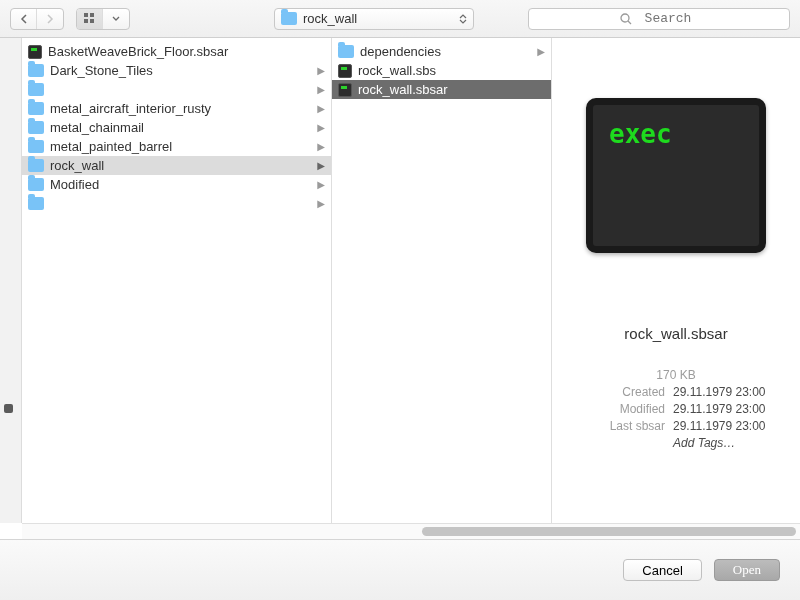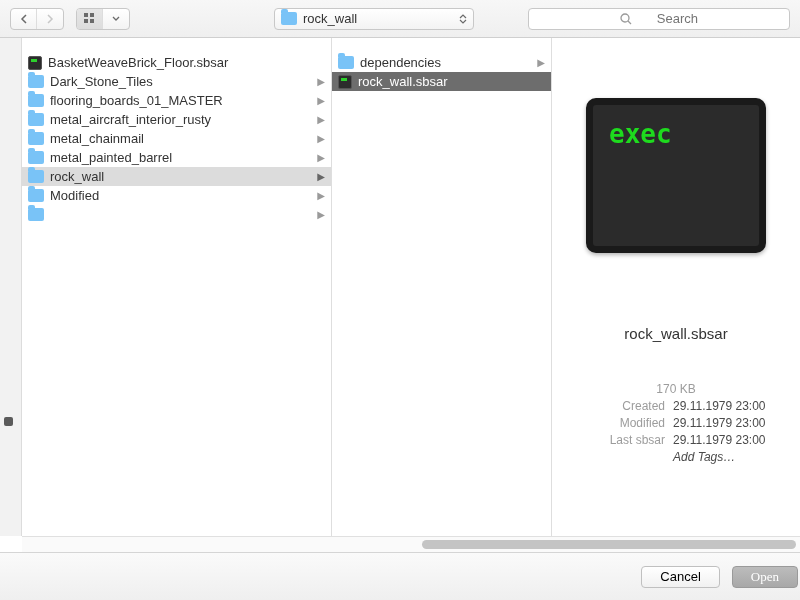--- a/index.html
+++ b/index.html
@@ -15,61 +15,61 @@
   .tb-group { display:flex; height:22px; border:1px solid #c8c8c8; border-radius:4px;
               background:linear-gradient(#fff,#f3f3f3); overflow:hidden; }
   .tb-btn { width:26px; display:flex;align-items:center;justify-content:center; border-right:1px solid #ddd; }
   .tb-btn:last-child { border-right:none; }
   .tb-btn.active { background:linear-gradient(#e6e6e6,#dcdcdc); }
   .path-pop { flex:0 0 200px; height:22px; border:1px solid #c8c8c8; border-radius:4px;
               background:linear-gradient(#fff,#f3f3f3); display:flex; align-items:center; padding:0 6px; gap:6px; }
   .path-pop .chev { margin-left:auto; display:flex; flex-direction:column; gap:0px; }
   .search { flex:1; height:22px; border:1px solid #c8c8c8; border-radius:4px; background:#fff;
             display:flex; align-items:center; justify-content:center; gap:6px; color:#9a9a9a; padding:0 8px;}
-  .search input { border:none; outline:none; background:transparent; font-size:13px; text-align:right; width:60px;}
+  .search input { border:none; outline:none; background:transparent; font-size:13px; text-align:center; width:60px;font-family:Liberation Mono, monospace;}
 
   .body { flex:1; display:flex; min-height:0; }
   .sidebar { width:22px; background:#f2f2f2; border-right:1px solid #dcdcdc; position:relative; }
   .sidebar .dot { position:absolute; left:4px; bottom:110px; width:9px; height:9px; background:#5b5b5b; border-radius:2px; }
 
   .columns { flex:1; display:flex; min-width:0; }
   .col { width:310px; display:flex; flex-direction:column; border-right:1px solid #dedede; overflow:hidden; }
   .col.col2 { width:220px; }
-  .list { flex:1; overflow:auto; padding-top:15px; }
+  .list { flex:1; overflow:auto; padding-top:4px; }
   .row { height:19px; display:flex; align-items:center; padding:0 6px; gap:6px; white-space:nowrap; }
   .row .arrow { margin-left:auto; color:#9a9a9a; font-size:10px; }
   .row.sel-path { background:#dcdcdc; }
   .row.sel-path .arrow { color:#666; }
   .row.sel-active { background:#6d6d6d; color:#fff; }
 
   .folder-icon { width:16px; height:13px; background:#79c3f7; border-radius:2px; position:relative; }
   .folder-icon::before { content:''; position:absolute; top:-3px; left:0; width:7px; height:4px;
                          background:#79c3f7; border-radius:2px 2px 0 0; }
   .file-icon { width:14px; height:14px; background:#2c2c2c; border-radius:2px; border:1px solid #555;
                display:flex;align-items:flex-start;justify-content:flex-start; }
   .file-icon::after { content:''; display:block; width:6px; height:3px; margin:2px 0 0 2px; background:#2dd12d; }
 
   .preview { flex:1; display:flex; flex-direction:column; align-items:center; padding:60px 16px 10px; min-width:0; }
   .thumb { width:180px; height:155px; background:#2b2b2b; border:7px solid #1a1a1a; border-radius:10px;
            display:flex; align-items:flex-start; padding:14px 16px; box-shadow:0 2px 4px rgba(0,0,0,.3); }
   .thumb span { color:#1edb1e; font-family: Menlo, monospace; font-size:26px; font-weight:600; }
   .pv-name { margin-top:72px; font-size:15px; color:#333; }
-  .meta { margin-top:40px; width:100%; display:flex; flex-direction:column; align-items:center; font-size:12px; gap:3px;}
+  .meta { margin-top:26px; width:100%; display:flex; flex-direction:column; align-items:center; font-size:12px; gap:3px;}
   .meta .size { color:#9c9c9c; }
   .meta .kv { display:flex; gap:8px;justify-content:center; }
   .meta .k { color:#9c9c9c; text-align:right; width:90px;}
   .meta .v { color:#4a4a4a; text-align:left; width:104px;}
   .add-tags { color:#2f7fe6; cursor:pointer;font-style:italic; }
 
   .hscroll { height:16px; border-top:1px solid #e0e0e0; background:#fafafa; position:relative; margin-left:22px;}
   .hscroll .thumb-bar { position:absolute; top:3px; left:400px; right:4px; height:9px;
                         background:#c4c4c4; border-radius:5px; }
 
-  .footer { height:48px; border-top:1px solid #d5d5d5; background:linear-gradient(#fafafa,#efefef);
-            display:flex; align-items:center; justify-content:flex-end; gap:12px; padding:0 2px;}
+  .footer { height:61px; border-top:1px solid #d5d5d5; background:linear-gradient(#fafafa,#efefef);
+            display:flex; align-items:center; justify-content:flex-end; gap:12px; padding:0 20px;}
   .btn { height:22px; padding:0 18px; border:1px solid #c0c0c0; border-radius:4px;
          background:linear-gradient(#fff,#f1f1f1); font-size:13px; }
   .btn.primary { background:linear-gradient(#bcbcbc,#a8a8a8); border-color:#9a9a9a; color:#fff;font-family:Liberation Serif, serif; }
 
   svg { display:block; }
 </style>
 </head>
 <body>
 
 <div class="window">
@@ -140,21 +140,20 @@
               <span class="file-icon"></span>
               <span>BasketWeaveBrick_Floor.sbsar</span>
             </div>
             <div class="row">
               <span class="folder-icon"></span>
               <span>Dark_Stone_Tiles</span>
               <span class="arrow">▶</span>
             </div>
             <div class="row">
               <span class="folder-icon"></span>
-              <span>flooring_boards_01_MASTER</span>
               <span class="arrow">▶</span>
             </div>
             <div class="row">
               <span class="folder-icon"></span>
               <span>metal_aircraft_interior_rusty</span>
               <span class="arrow">▶</span>
             </div>
             <div class="row">
               <span class="folder-icon"></span>
               <span>metal_chainmail</span>
@@ -180,20 +179,24 @@
               <span class="arrow">▶</span>
             </div>
           </div>
       </div>
       <div class="col col2">
         <div class="list" id="col2-list">
             <div class="row">
               <span class="folder-icon"></span>
               <span>dependencies</span>
               <span class="arrow">▶</span>
+            </div>
+            <div class="row">
+              <span class="file-icon"></span>
+              <span>rock_wall.sbs</span>
             </div>
             <div class="row sel-active">
               <span class="file-icon"></span>
               <span>rock_wall.sbsar</span>
             </div>
           </div>
       </div>
       <div class="preview">
         <div class="thumb">
           <span>exec</span>

